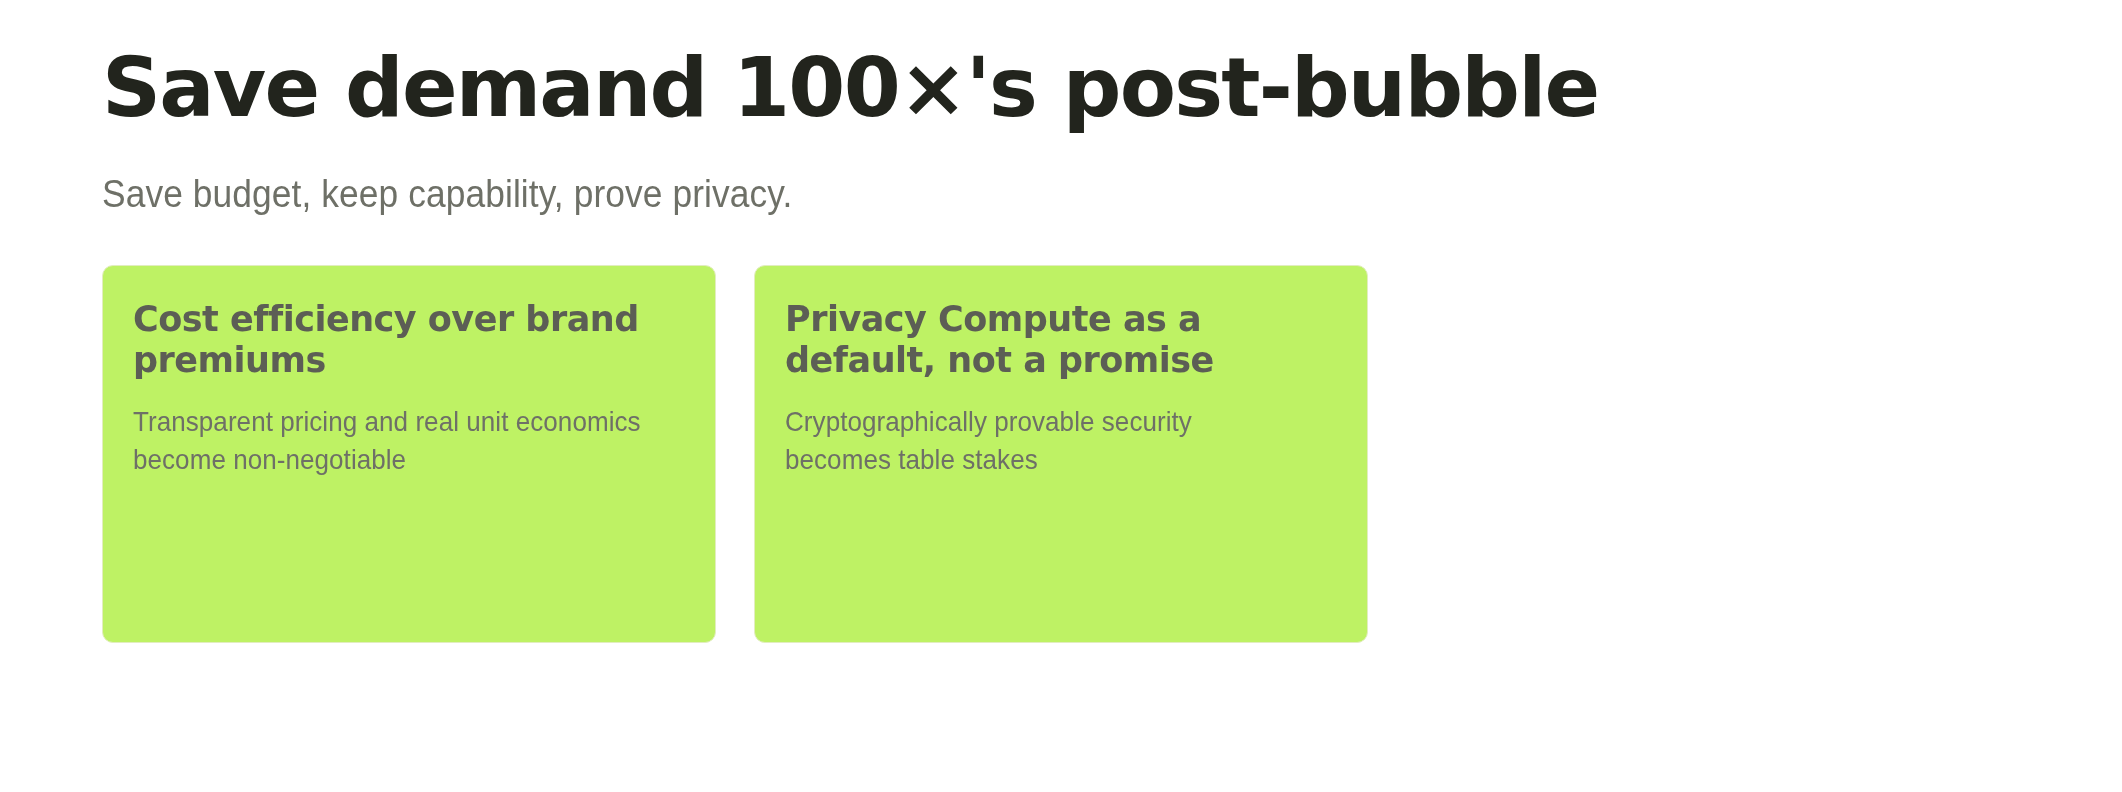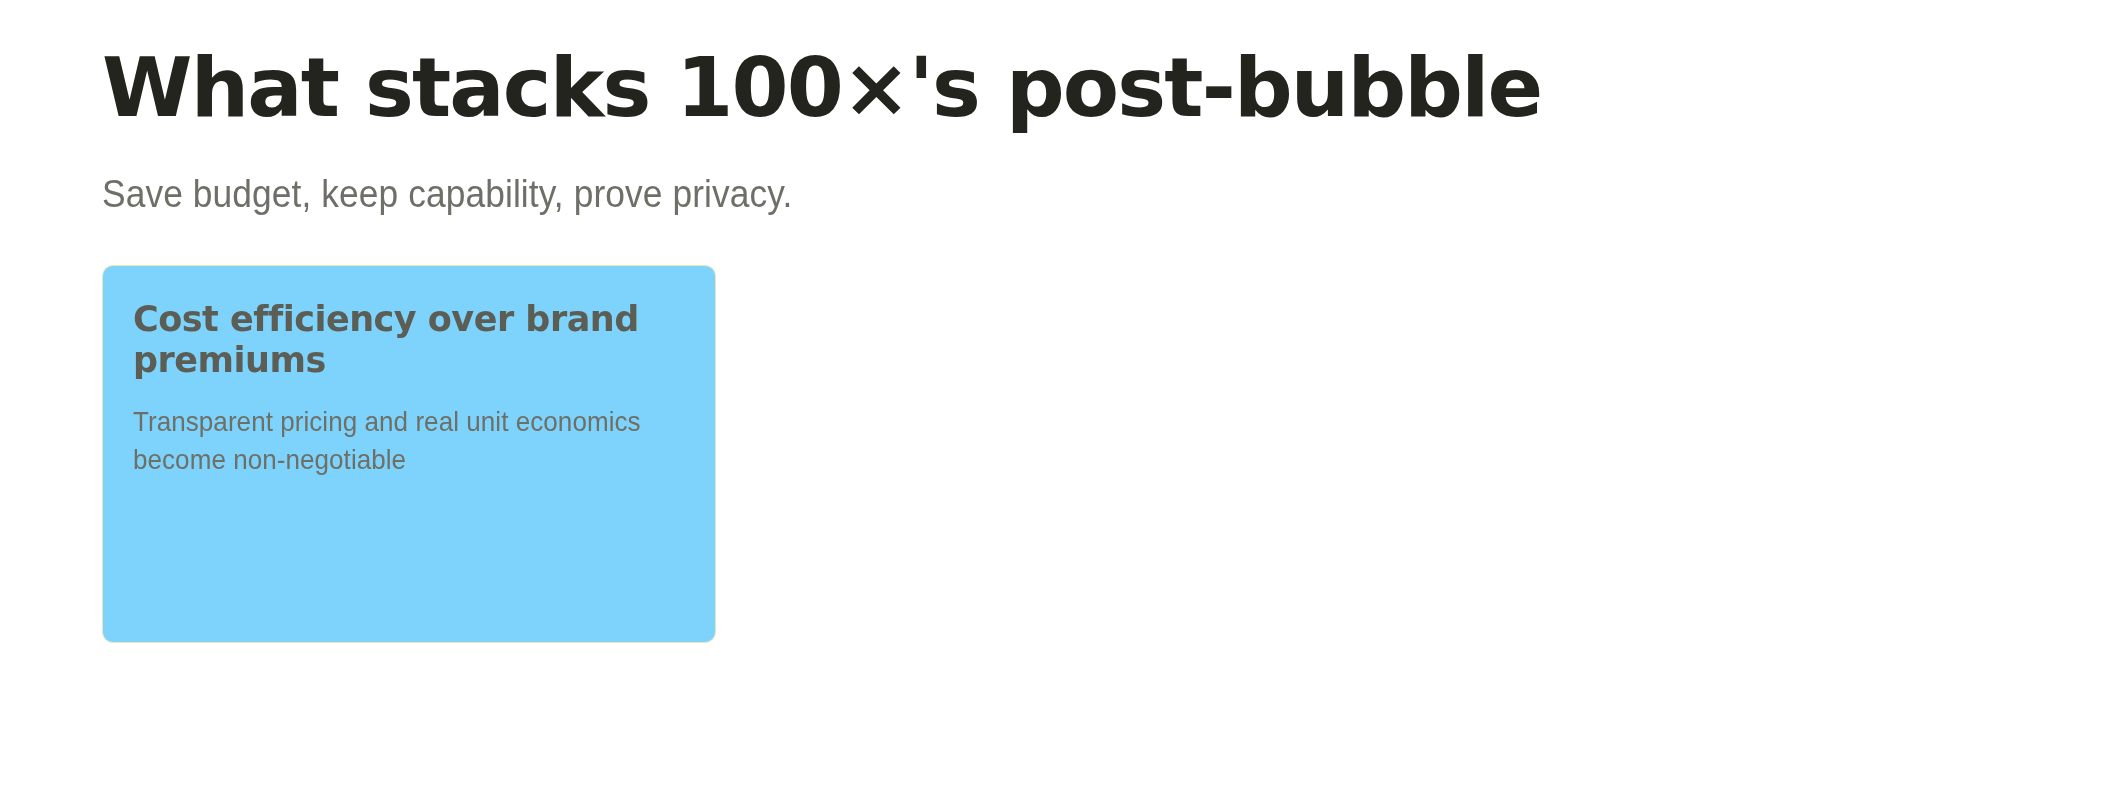--- a/index.html
+++ b/index.html
@@ -51,21 +51,21 @@
   
   .card-grid {
     display: grid;
     grid-template-columns: repeat(3, 1fr);
     column-gap: 38px;
     margin-top: 47px;
   }
 
   .card {
     box-sizing: border-box;
-    background: #7dd3fc;
+    background: #bef264;
     border: 1px solid #E2EDBF;
     border-radius: 11px;
     height: 378px;
     padding: 33px 30px 28px 30px;
     overflow: hidden;
   }
 
   .card-title {
     margin: 0;
     font-family: "DejaVu Sans", sans-serif;
@@ -87,27 +87,31 @@
     color: #6E7067;
     transform: scaleX(0.93);
     transform-origin: left top;
   }
 </style>
 </head>
 <body>
 
 <div class="page">
 
-  <h1 class="page-title">What stacks 100×'s post-bubble</h1>
+  <h1 class="page-title">Save demand 100×'s post-bubble</h1>
 
   <p class="page-subtitle">Save budget, keep capability, prove privacy.</p>
 
   <div class="card-grid">
 
     <div class="card">
       <h2 class="card-title">Cost efficiency over brand premiums</h2>
       <p class="card-body">Transparent pricing and real unit economics become non-negotiable</p>
     </div>
 
 
+    <div class="card">
+      <h2 class="card-title">Privacy Compute as a default, not a promise</h2>
+      <p class="card-body">Cryptographically provable security becomes table stakes</p>
+    </div>
 
   </div>
 </div>
 
 </body></html>

